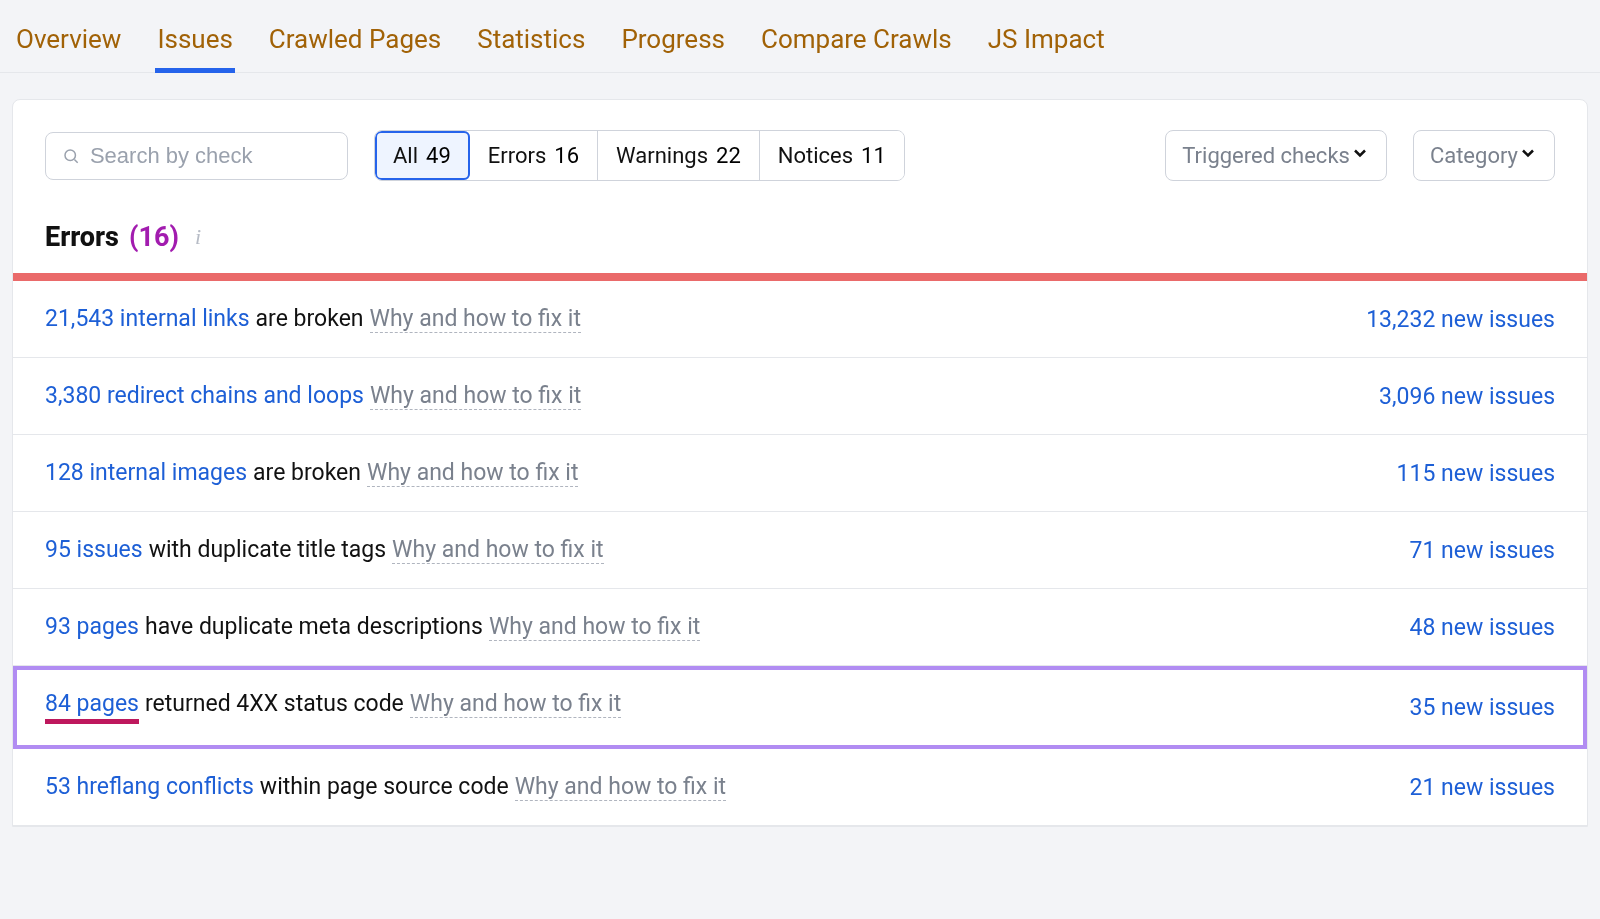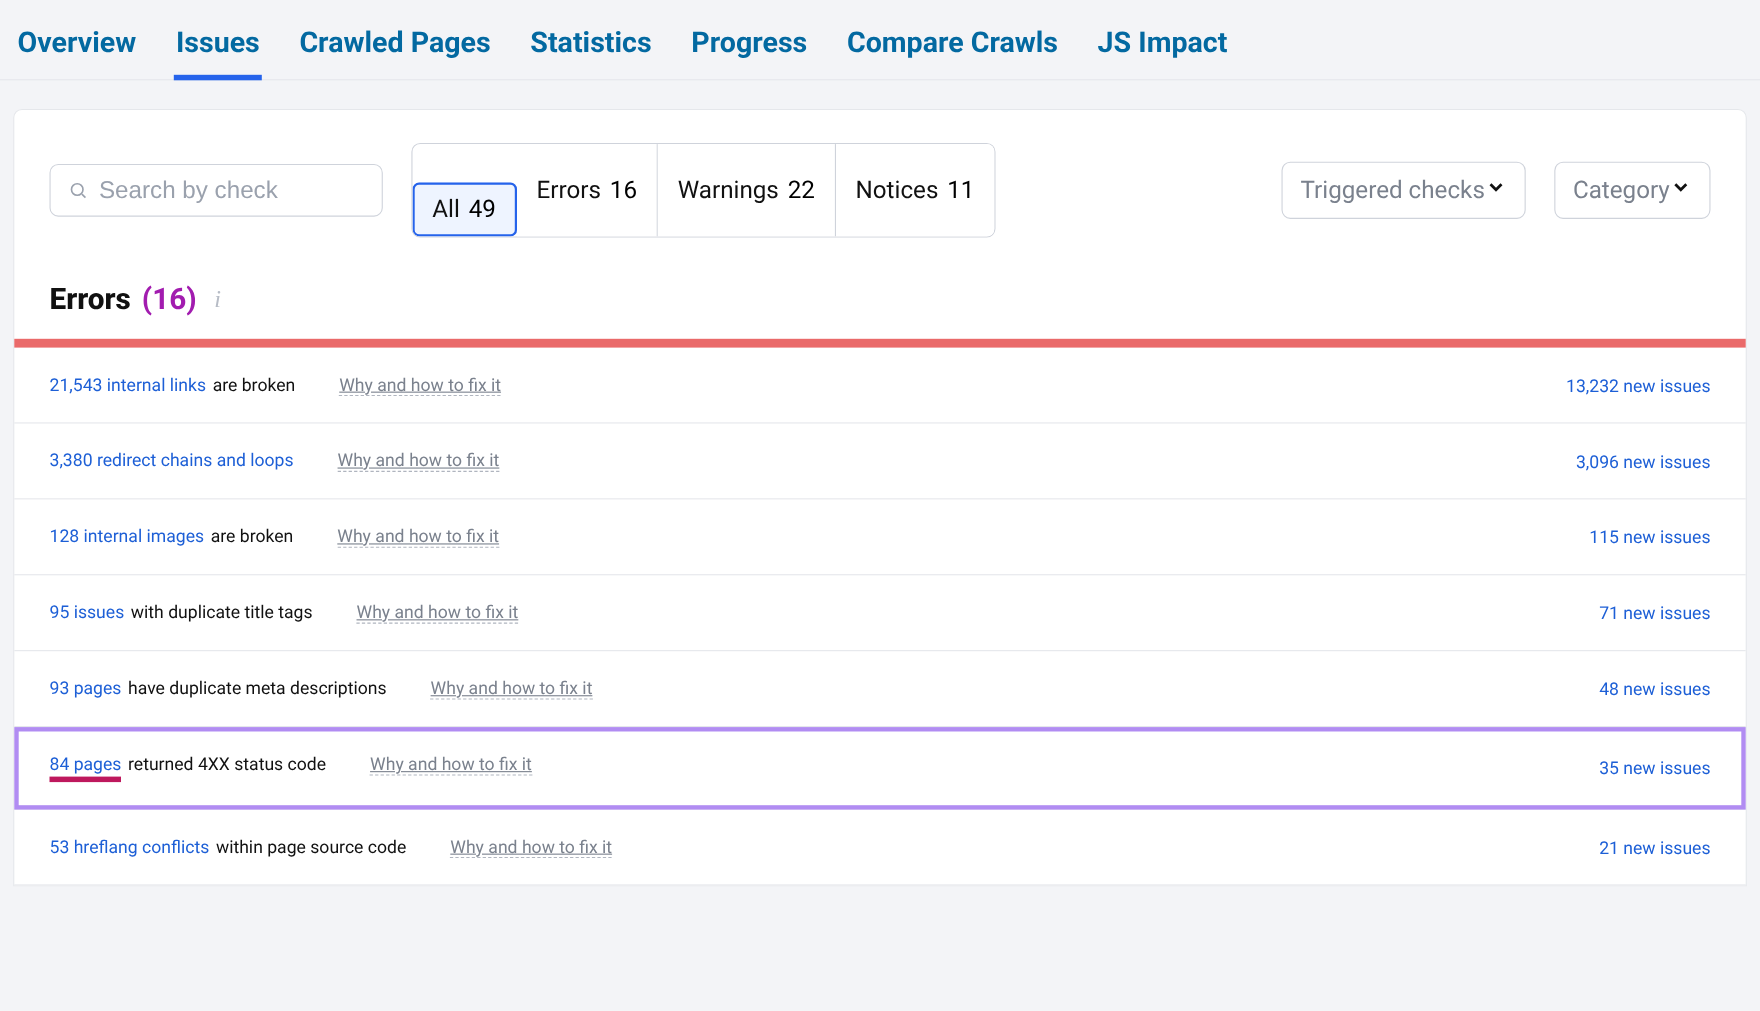--- a/index.html
+++ b/index.html
@@ -10,23 +10,23 @@
     font-size: 22px;
   }
   .tabs {
     display: flex;
     gap: 28px;
     padding: 16px 12px 0 12px;
     border-bottom: 1px solid #e5e7eb;
     background: #f3f4f7;
   }
   .tab {
-    font-weight: 700;
+    font-weight: 400;
     font-size: 26px;
-    color: #0369a1;
+    color: #a16207;
     padding: 8px 4px 18px 4px;
     cursor: pointer;
     position: relative;
   }
   .tab.active::after {
     content: "";
     position: absolute;
     left: 2px; right: 2px; bottom: -1px;
     height: 5px;
     background: #2563eb;
@@ -80,21 +80,20 @@
     color: #111;
     background: #fff;
   }
   .seg-btn:last-child { border-right: none; }
   .seg-btn .count { color: #000000; }
   .seg-btn.active {
     outline: 2px solid #2563eb;
     outline-offset: -2px;
     background: #eef4ff;
     border-radius: 6px;
-    margin-top: 35px;
   }
   .dd {
     border: 1px solid #cfd3db;
     border-radius: 8px;
     padding: 12px 16px;
     display: flex;
     align-items: center;
     color: #7a818d;
     cursor: pointer;
     font-size: 22px;
@@ -114,37 +113,35 @@
   .redbar {
     height: 8px;
     background: #ea6a6a;
     width: 100%;
   }
   .row {
     display: flex;
     align-items: center;
     padding: 24px 32px;
     border-bottom: 1px solid #e5e7eb;
-    font-size: 16px;
+    font-size: 23px;
   }
   .row .left {
     display: flex;
     align-items: baseline;
     gap: 6px;
     flex-wrap: wrap;
     flex: 1;
   }
   .link { color: #1d5fd6; cursor: pointer; }
   .muted-link {
     color: #7a818d;
     border-bottom: 1px dashed #b0b5bf;
     cursor: pointer;
-    margin-left: 34px;
     white-space: nowrap;
-    text-decoration: underline;
   }
   .new-issues {
     color: #1d5fd6;
     white-space: nowrap;
     cursor: pointer;
   }
   .row.highlight {
     outline: 4px solid #b18cf2;
     outline-offset: -4px;
     position: relative;

